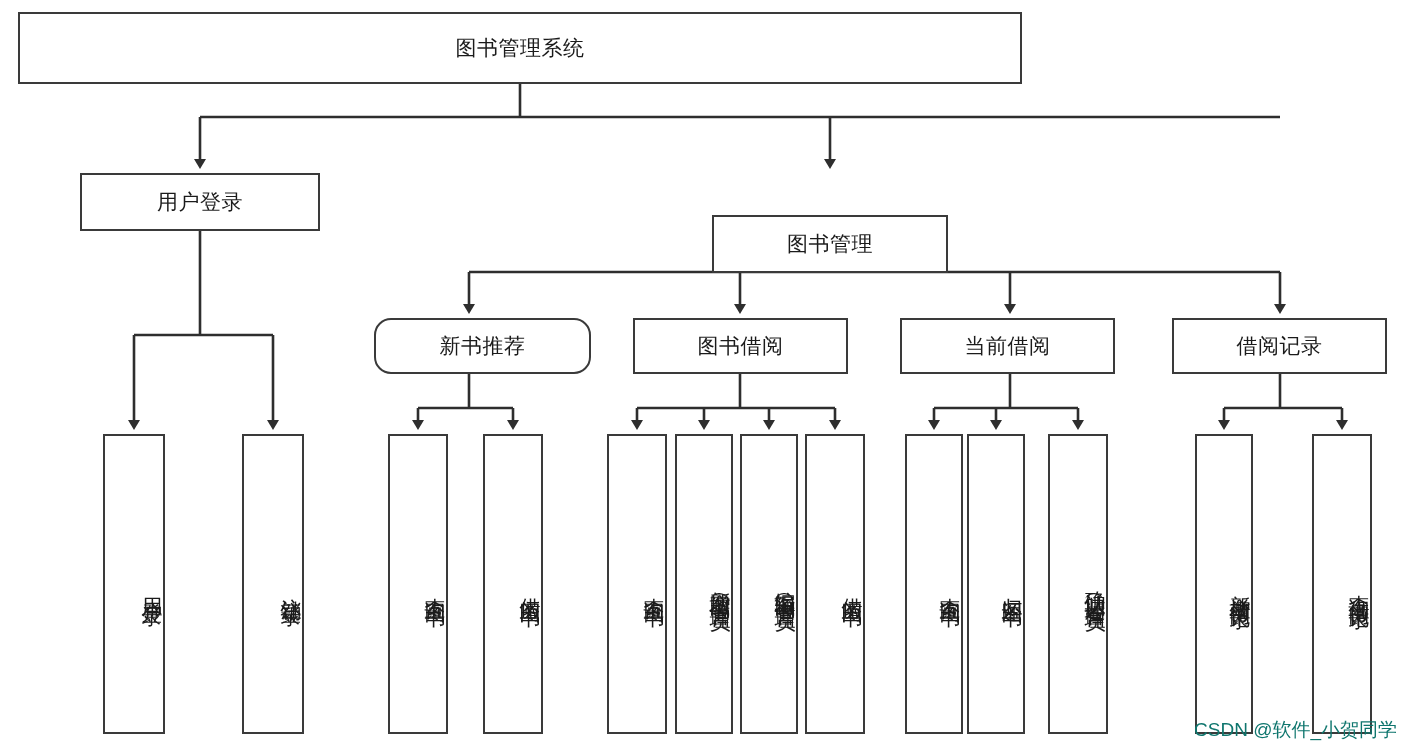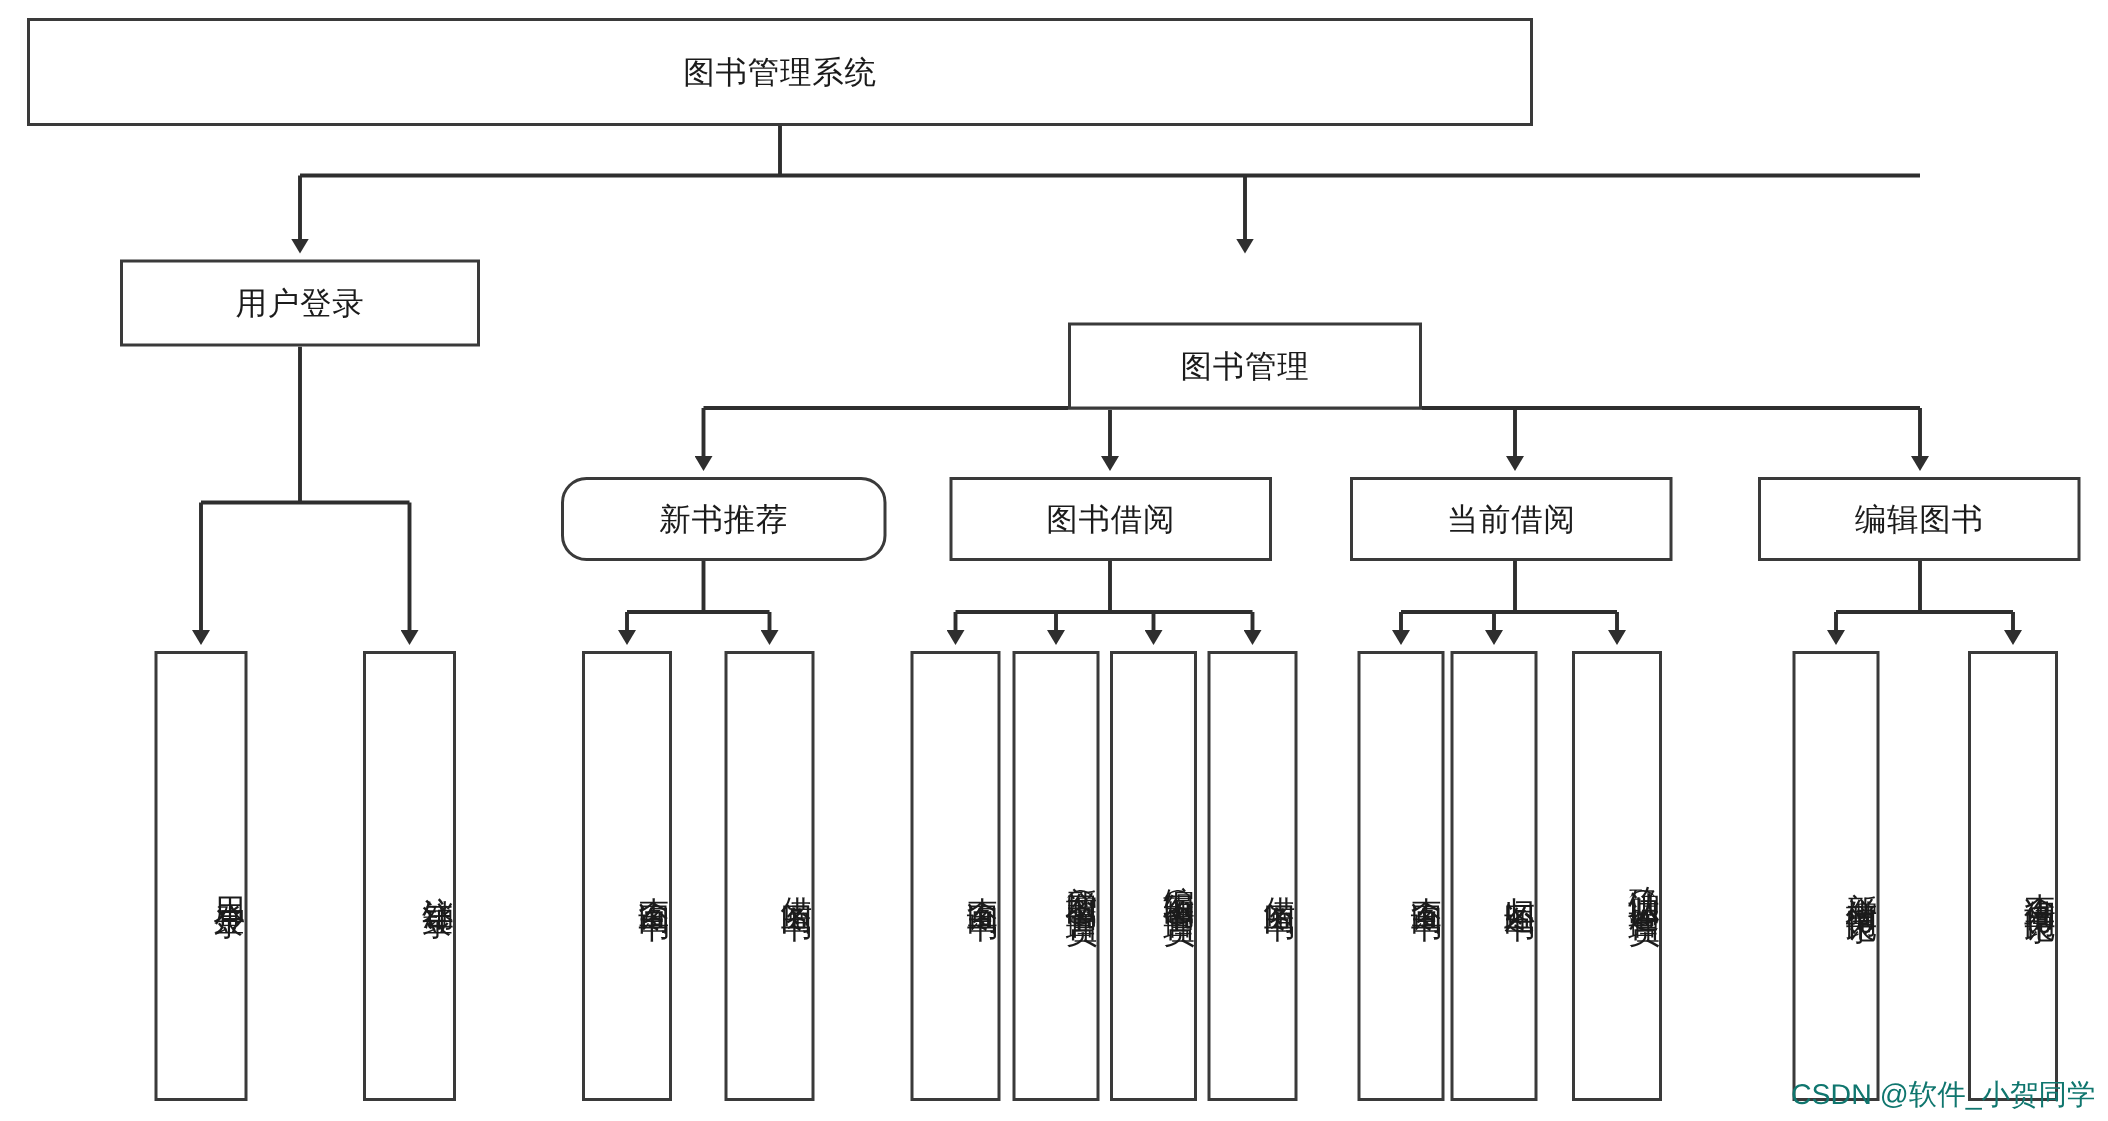--- a/index.html
+++ b/index.html
@@ -131,21 +131,21 @@
   <div class="node horiz" style="left:374px;top:318px;width:217px;height:56px;border-radius:17px;">
     <span class="label">新书推荐</span>
   </div>
   <div class="node horiz" style="left:633px;top:318px;width:215px;height:56px;">
     <span class="label">图书借阅</span>
   </div>
   <div class="node horiz" style="left:884px;top:318px;width:215px;height:56px;margin-left:16px;">
     <span class="label">当前借阅</span>
   </div>
   <div class="node horiz" style="left:1172px;top:318px;width:215px;height:56px;">
-    <span class="label">编辑图书</span>
+    <span class="label">借阅记录</span>
   </div>
 
   <div class="node vert" style="left:103px;top:434px;width:62px;height:300px;">
     <span class="label">用户登录</span>
   </div>
   <div class="node vert" style="left:242px;top:434px;width:62px;height:300px;">
     <span class="label">注销登录</span>
   </div>
   <div class="node vert" style="left:388px;top:434px;width:60px;height:300px;">
     <span class="label">查询图书</span>

